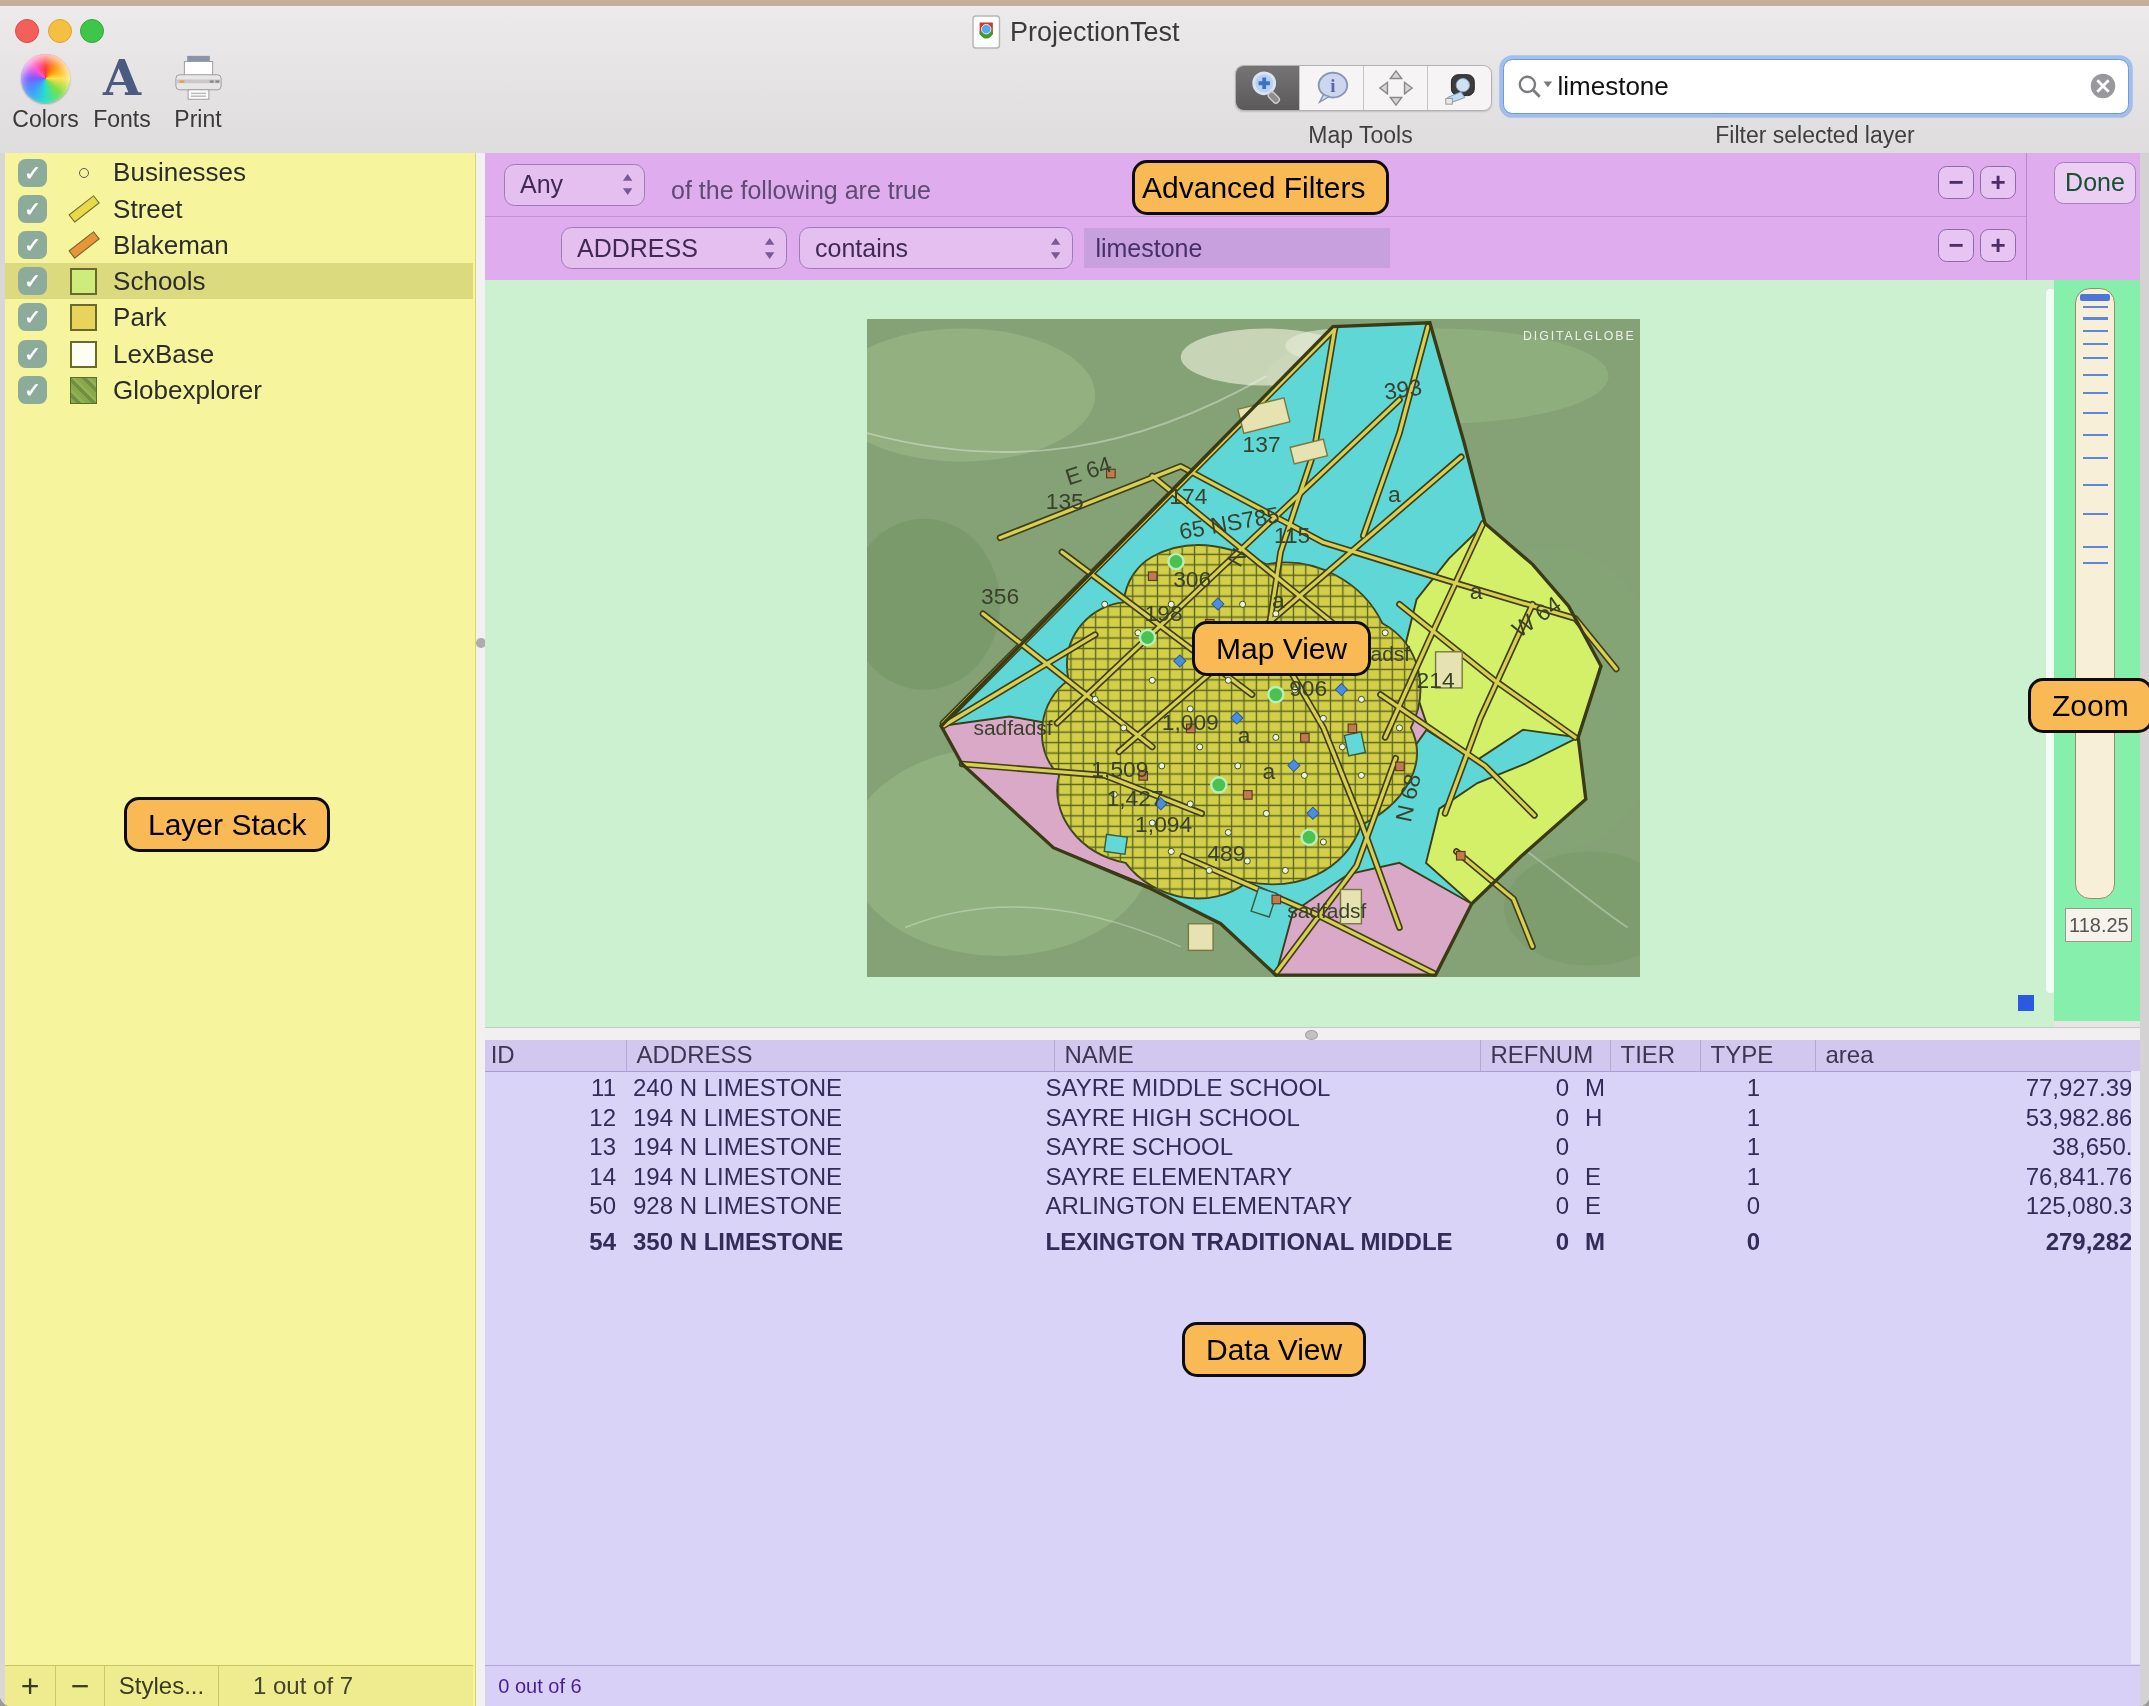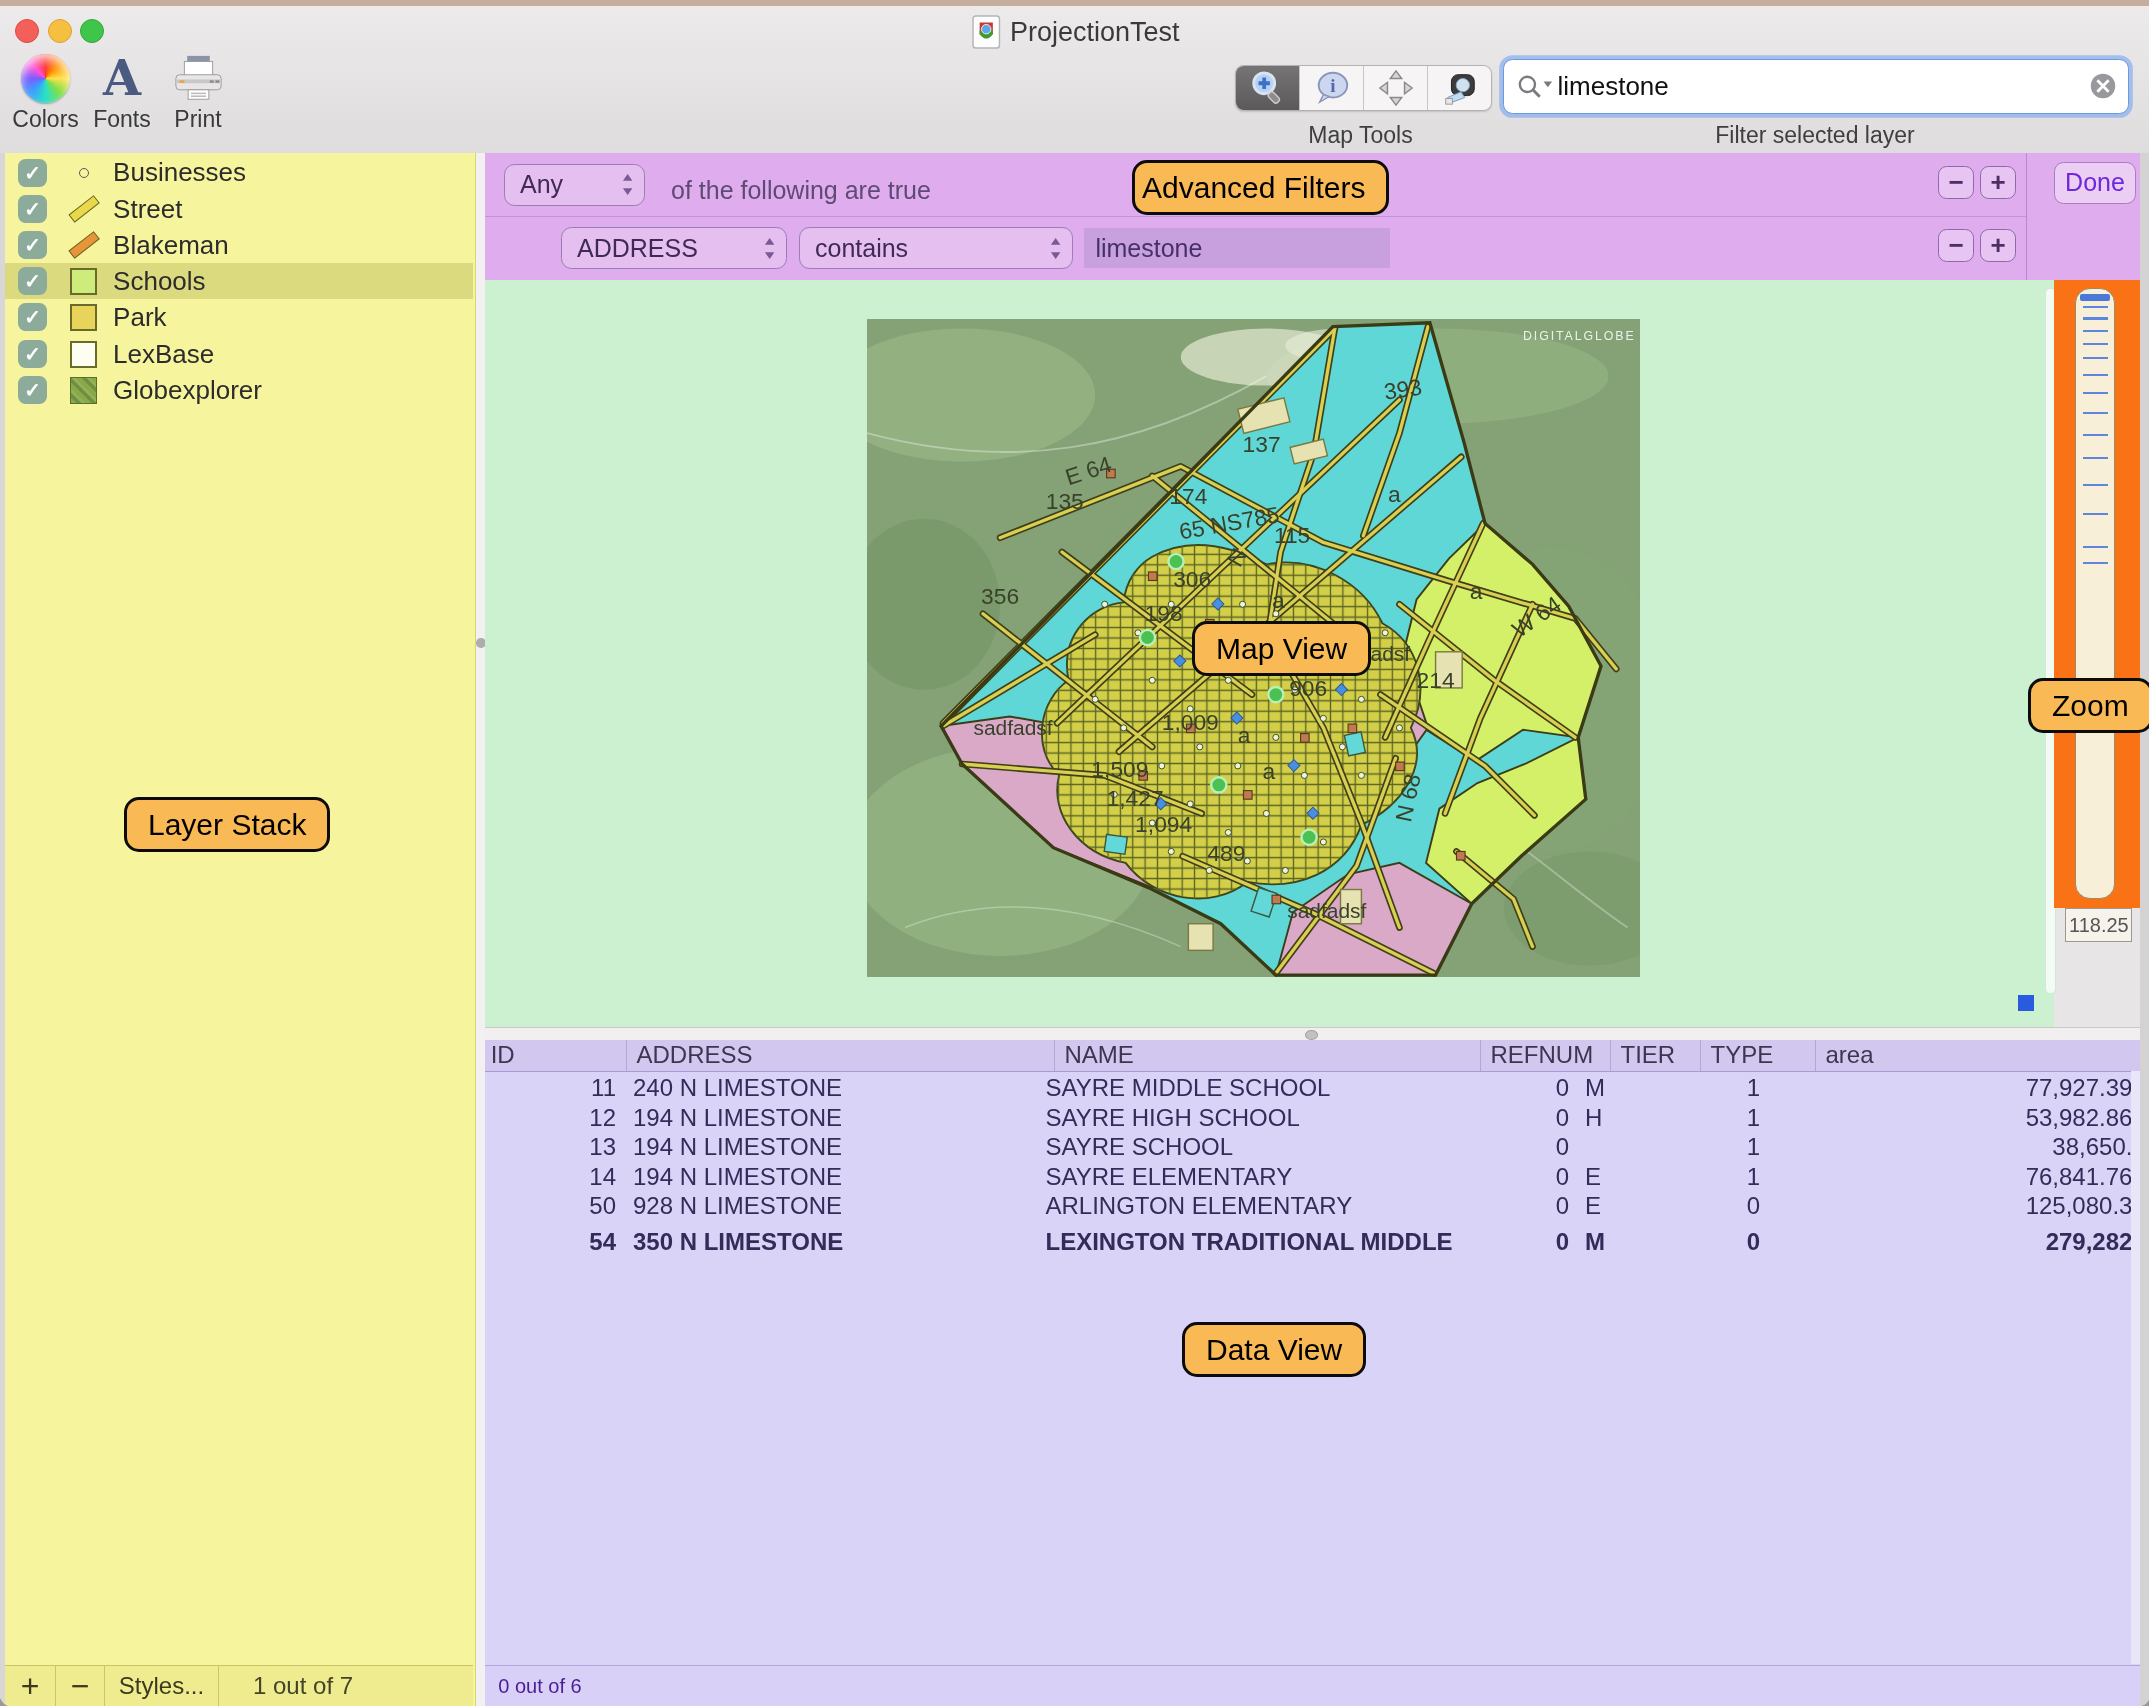--- a/index.html
+++ b/index.html
@@ -66,28 +66,28 @@
          background:rgba(255,255,255,.22);display:flex;align-items:center;justify-content:space-between;
          font-size:25px;color:#3f2a55;padding:0 9.5px 0 15px;}
   .fp-text{position:absolute;font-size:25px;color:#5e4a74;}
   .ffield{position:absolute;height:40px;background:#c9a0de;border:none;font-size:25px;color:#46306a;
           font-family:"Liberation Sans",sans-serif;padding:0 11.4px;box-sizing:border-box;}
   .pmbtn{position:absolute;width:36px;height:33px;border:1.9px solid #8d6aa8;border-radius:8.6px;box-sizing:border-box;
          background:rgba(255,255,255,.28);display:flex;align-items:center;justify-content:center;
          font-size:26px;font-weight:bold;color:#4a2f66;}
   .done-btn{position:absolute;left:1569px;top:8.6px;width:82px;height:42px;border:1.9px solid #a57fc0;border-radius:9.5px;
          box-sizing:border-box;background:rgba(255,255,255,.4);display:flex;align-items:center;justify-content:center;
-         font-size:25px;color:#6d28d9;}
+         font-size:25px;color:#14532d;}
   
   .map-area{position:absolute;left:0;top:127px;width:1569px;height:747px;background:#cbf1d0;}
   .map-svg{position:absolute;left:382px;top:39px;}
   .map-vscroll{position:absolute;left:1560px;top:7.6px;width:8.6px;height:704px;background:#f2fbf4;border:1px solid #d2e8d6;border-radius:4.8px;}
   .map-hthumb{position:absolute;left:1533px;top:715px;width:16px;height:16px;background:#2a5ae0;}
   
-  .zoom-strip{position:absolute;left:1569px;top:127px;width:86px;height:628px;background:#f97316;}
+  .zoom-strip{position:absolute;left:1569px;top:127px;width:86px;height:741px;background:#86efac;}
   .zslider{position:absolute;left:21px;top:7.6px;width:40px;height:611px;background:#f8efd8;
            border:1.9px solid #9a8a6a;border-radius:15px;box-sizing:border-box;}
   .ztick{position:absolute;left:6.7px;width:25px;height:2.9px;background:#5d87dd;}
   .zthumb{position:absolute;left:3.8px;top:5.7px;width:30px;height:6.7px;background:#4a78d8;border-radius:1.9px;}
   .zvalue{position:absolute;left:11.4px;top:628px;width:65px;height:32px;background:#f7f3ea;border:1px solid #9a9a92;
           font-size:20px;color:#555;display:flex;align-items:center;justify-content:center;}
   
   .hsplit{position:absolute;left:0;top:874px;width:1655px;height:13.3px;background:#f1efef;
           border-top:1px solid #cac8c8;border-bottom:1px solid #bdbbbb;}
   .hsplit .handle{position:absolute;left:820px;top:1.9px;width:11.4px;height:8.6px;border-radius:50%;background:#c2c0c0;border:1px solid #a5a3a3;}

